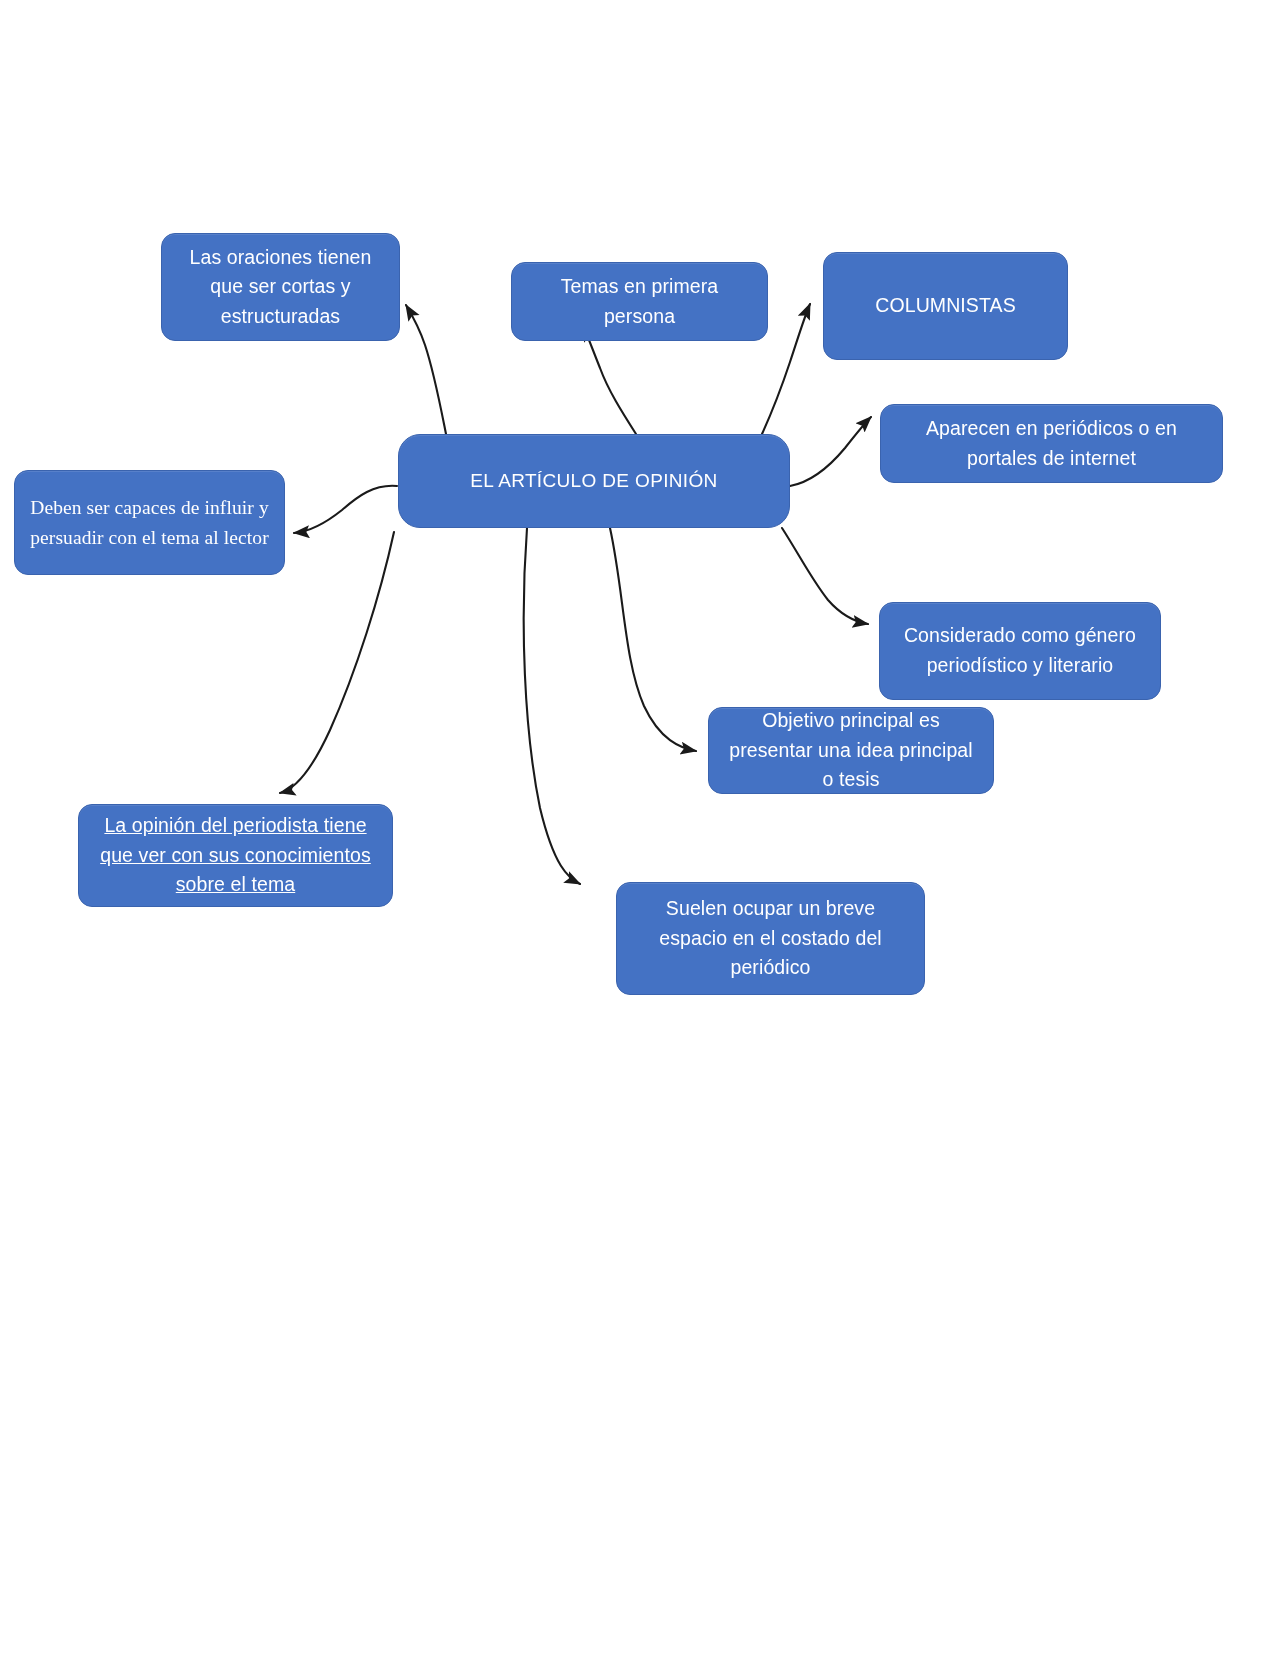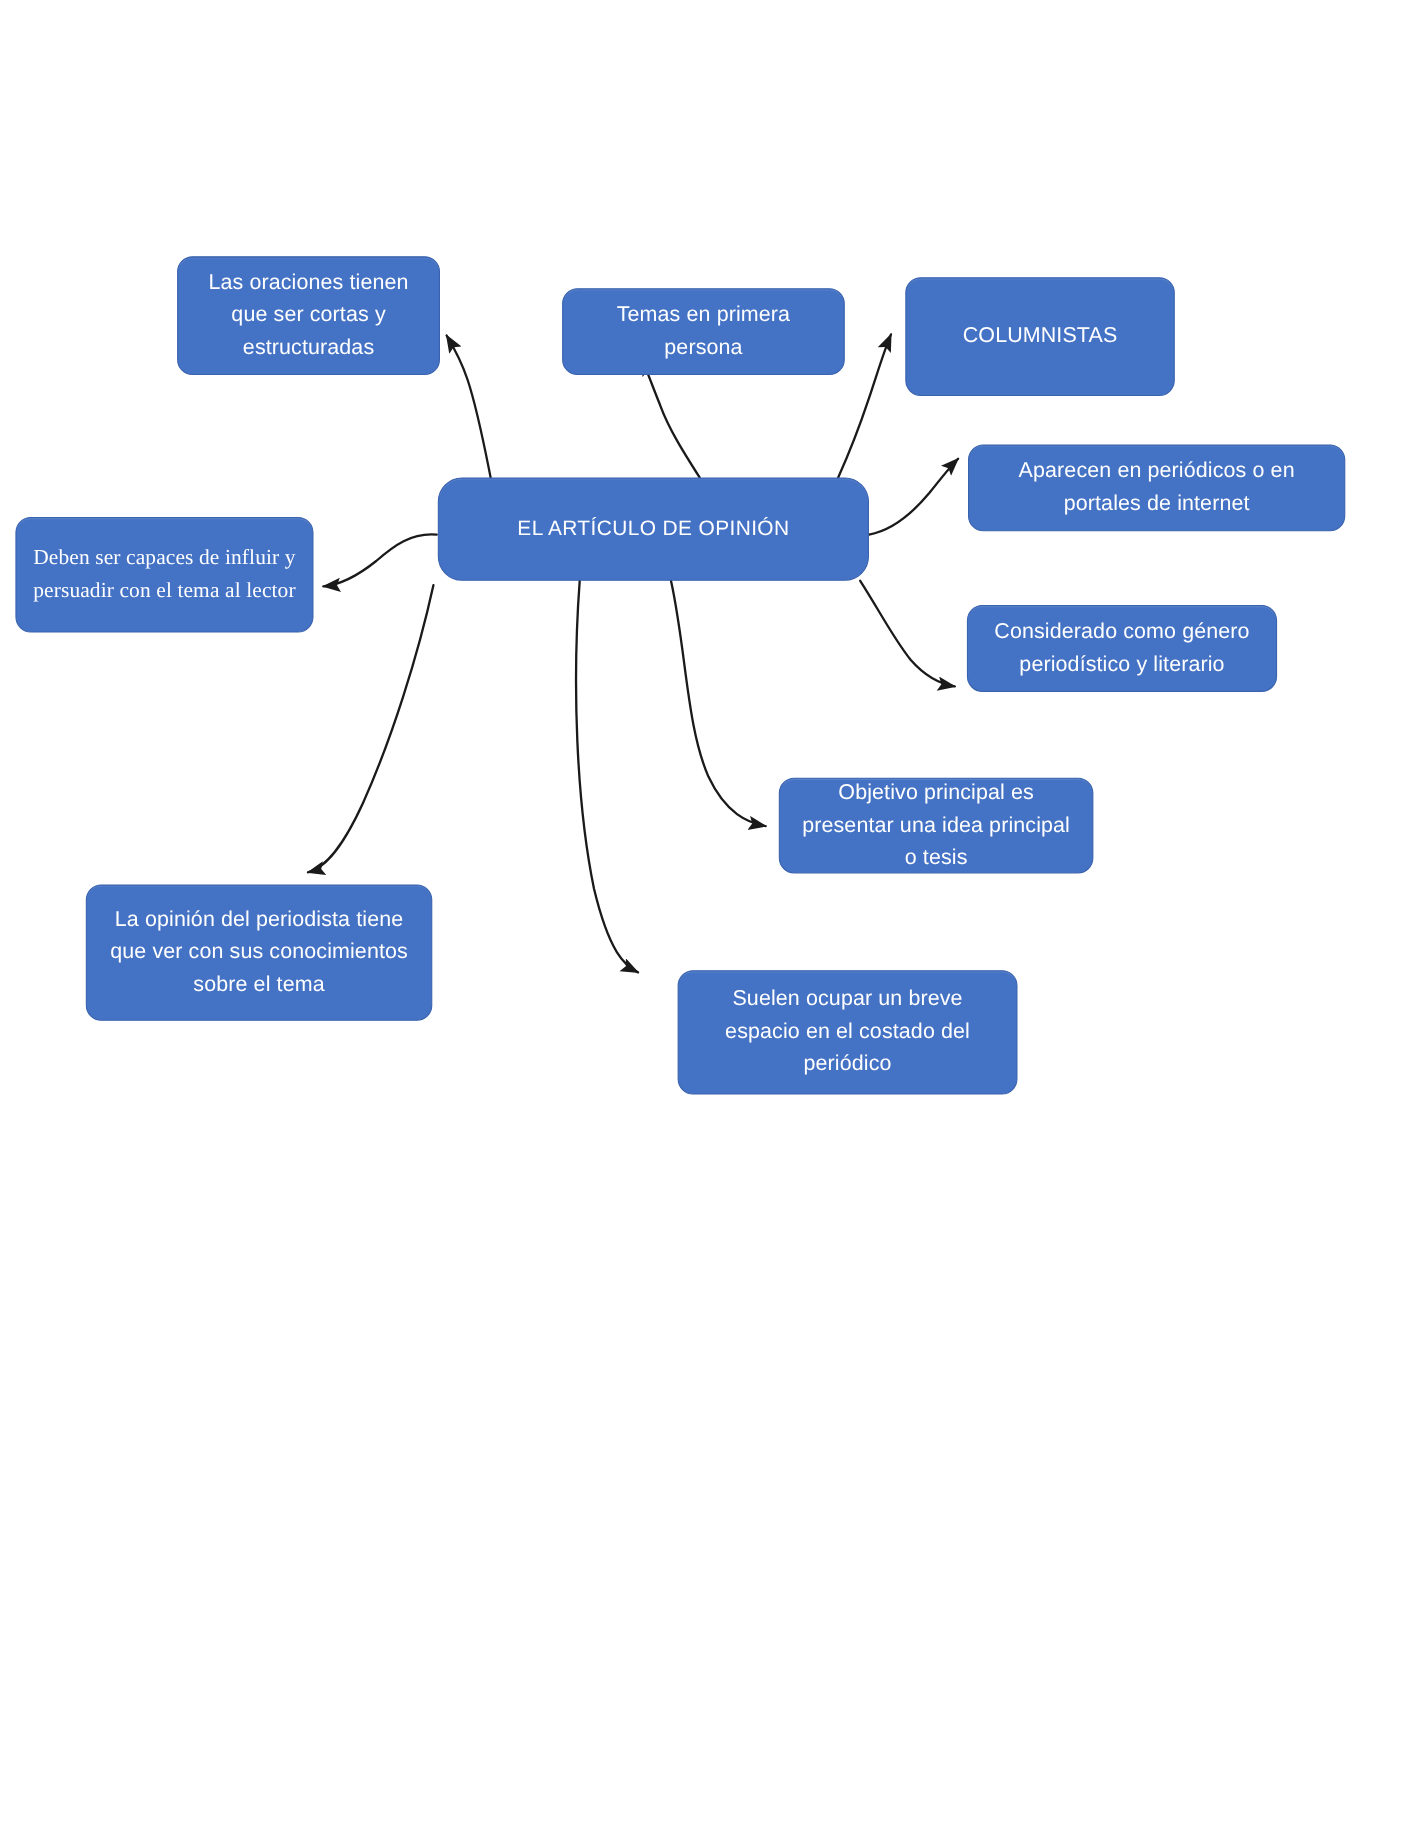--- a/index.html
+++ b/index.html
@@ -50,24 +50,24 @@
   .node.central {
     font-size: 19px;
     letter-spacing: 0.35px;
   }
   
   #node-central        { left: 398px;  top: 434px;  width: 392px;  height: 94px; border-radius: 22px;  }
   #node-oraciones      { left: 161px;  top: 233px;  width: 239px;  height: 108px; justify-content: center; }
   #node-primera-persona{ left: 511px;  top: 246px;  width: 257px;  height: 79px; margin-top: 16px;  }
   #node-columnistas    { left: 823px;  top: 252px;  width: 245px;  height: 108px;  }
   #node-periodicos     { left: 880px;  top: 404px;  width: 343px;  height: 79px;  }
-  #node-genero         { left: 879px;  top: 550px;  width: 282px;  height: 79px;  }
+  #node-genero         { left: 879px;  top: 602px;  width: 282px;  height: 98px;  }
   #node-objetivo       { left: 708px;  top: 707px;  width: 286px;  height: 87px; }
   #node-suelen         { left: 616px;  top: 882px;  width: 309px;  height: 113px; }
-  #node-opinion        { left: 78px;   top: 804px;  width: 315px;  height: 124px; }
+  #node-opinion        { left: 78px;   top: 804px;  width: 315px;  height: 103px; text-decoration: underline; }
   #node-persuadir      { left: 14px;   top: 470px;  width: 271px;  height: 105px; font-family: Liberation Serif, serif; }
 </style>
 </head>
 <body>
 
 <div id="page">
 
   <svg id="edges" viewBox="0 0 1280 1656" width="1280" height="1656" xmlns="http://www.w3.org/2000/svg">
     <defs>
       <marker id="arrowhead" markerWidth="9" markerHeight="9" refX="7.4" refY="3.1" orient="auto" markerUnits="strokeWidth">

